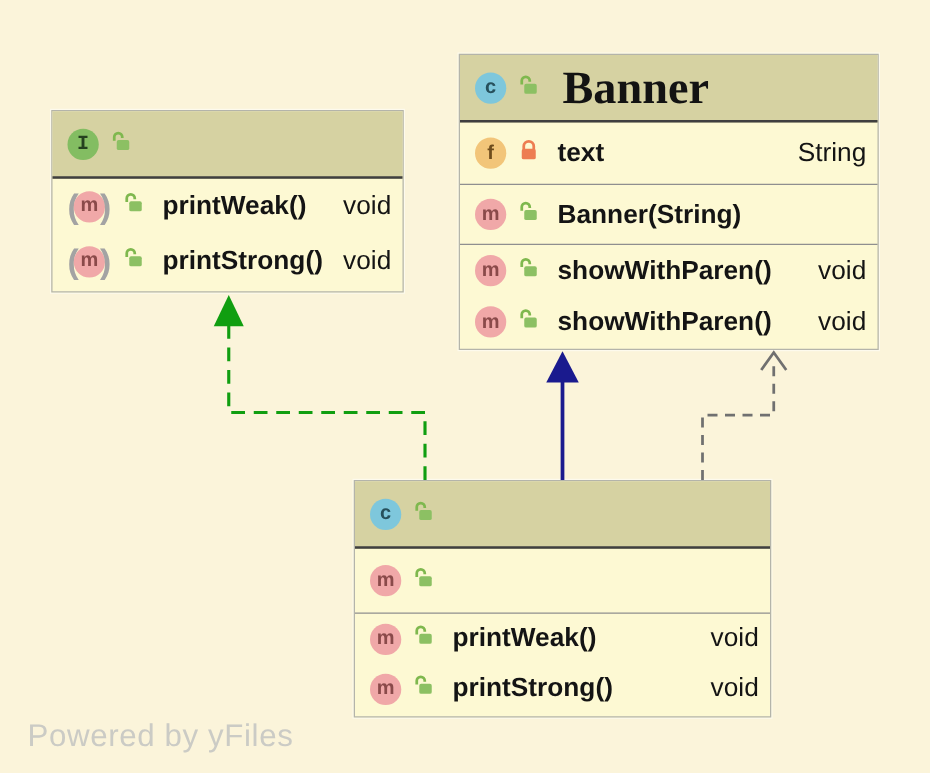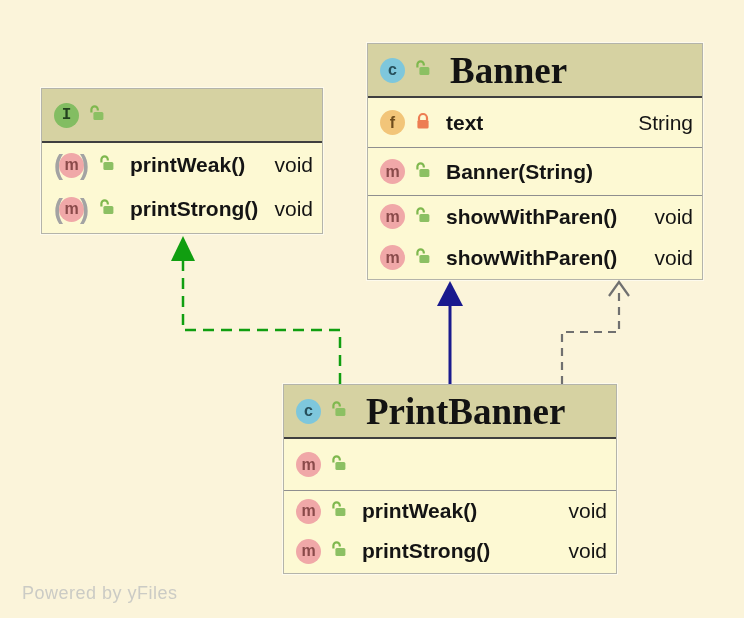--- a/index.html
+++ b/index.html
@@ -61,21 +61,21 @@
   svg.edges { position:absolute; left:0; top:0; z-index:2; }
   .edge-realization   { stroke:var(--edge-realization); stroke-width:2.5; fill:none; stroke-dasharray:11 7; }
   .head-realization   { fill:var(--edge-realization); stroke:none; }
   .edge-generalization{ stroke:var(--edge-generalization); stroke-width:3; fill:none; }
   .head-generalization{ fill:var(--edge-generalization); stroke:none; }
   .edge-dependency    { stroke:var(--edge-dependency); stroke-width:2.2; fill:none; stroke-dasharray:8 6; }
   .head-dependency    { fill:none; stroke:var(--edge-dependency); stroke-width:2.2; }
 
   .watermark {
     position:absolute; left:22px; bottom:14px;
-    font-size:18px; color:var(--watermark-color); letter-spacing:.5px;
+    font-size:25px; color:var(--watermark-color); letter-spacing:.5px;
   }
 
   
   #node-print       { left:41px;  top:88px;  width:282px; height:146px; }
   #node-banner      { left:367px; top:43px;  width:336px; height:237px; }
   #node-printbanner { left:283px; top:384px; width:334px; height:190px; }
   #node-print .node-header, #node-banner .node-header, #node-printbanner .node-header { height:54px; }
   #node-print .member-row { height:44px; }
   #node-banner .row-field { height:49px; }
   #node-banner .row-ctor  { height:47px; }
@@ -207,21 +207,20 @@
 
   <div class="class-node" id="node-printbanner">
     <div class="node-header">
       <span class="badge badge-class">c</span>
       <span class="lock">
         <svg width="18" height="18" viewBox="0 0 18 18">
           <path d="M3.4 8.6 V5.6 a3.2 3.2 0 0 1 6.4 0 v0.8" fill="none" stroke="var(--lock-open-stroke)" stroke-width="2.2"></path>
           <rect x="5.4" y="8" width="10" height="8" rx="1.5" fill="var(--lock-open)"></rect>
         </svg>
       </span>
-      <span class="node-title">PrintBanner</span>
     </div>
     <div class="comp">
       <div class="member-row row-ctor">
         <span class="badge badge-method">m</span>
         <span class="lock">
           <svg width="18" height="18" viewBox="0 0 18 18">
             <path d="M3.4 8.6 V5.6 a3.2 3.2 0 0 1 6.4 0 v0.8" fill="none" stroke="var(--lock-open-stroke)" stroke-width="2.2"></path>
             <rect x="5.4" y="8" width="10" height="8" rx="1.5" fill="var(--lock-open)"></rect>
           </svg>
         </span>

